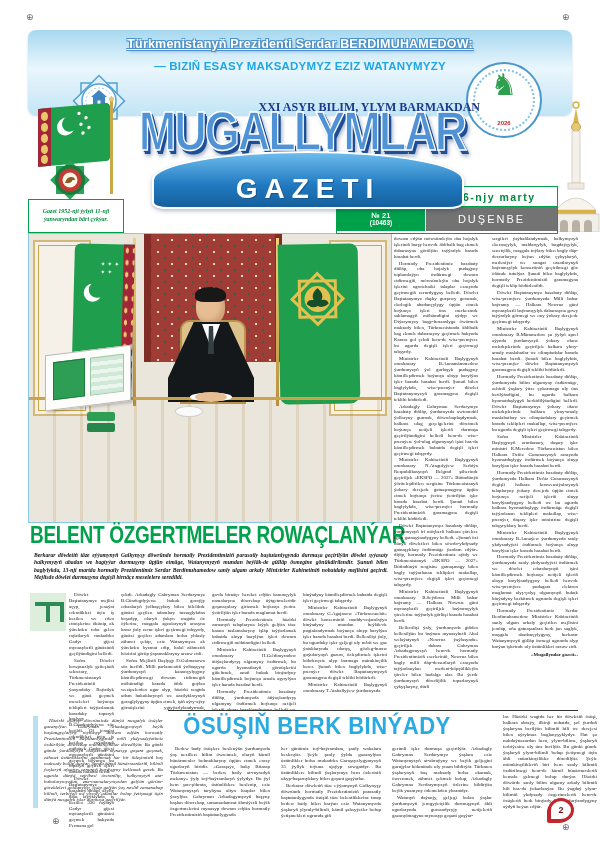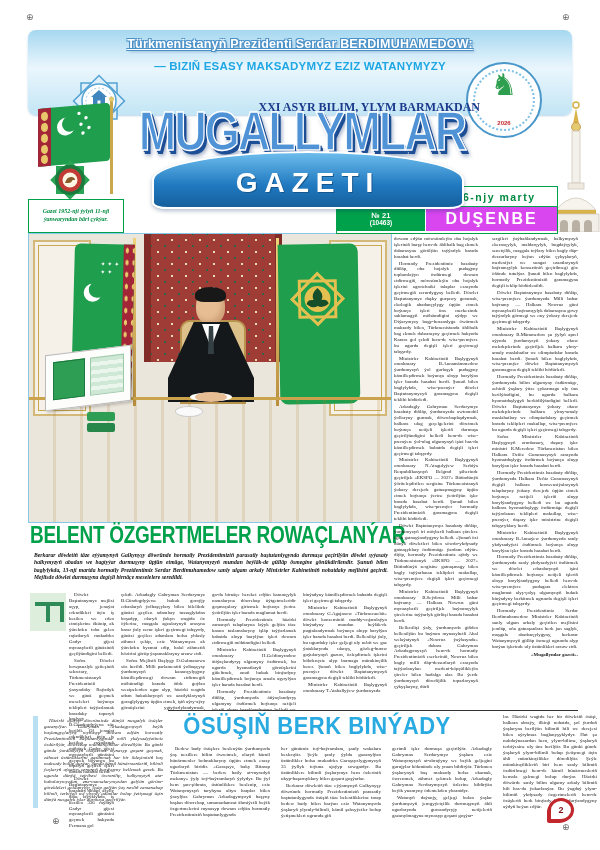--- a/index.html
+++ b/index.html
@@ -34,42 +34,42 @@
            font-family:"Liberation Sans",sans-serif;font-weight:900;font-size:45px;letter-spacing:-2px;
            color:#4f93d6;-webkit-text-stroke:1.2px #ffffff;
            transform:scaleY(1.22);transform-origin:top center;
            text-shadow:2px 2px 0 #1d4f97,3px 3px 0 #1d4f97,4px 5px 4px rgba(25,60,120,.45);}
   .gazarc{left:152px;top:151px;width:308px;height:54px;z-index:4;
           border-radius:100% 100% 10% 10% / 100% 100% 22% 22%;
           background:linear-gradient(180deg,#6cbcec 0%,#2079c0 60%,#16609c 100%);
           border:2px solid #fff;box-shadow:0 2px 4px rgba(0,40,90,.3);
           display:flex;align-items:flex-end;justify-content:center;}
   .gazarc span{font-family:"Liberation Sans",sans-serif;font-weight:900;font-size:28px;
-               color:#fff;letter-spacing:7px;line-height:1;padding-bottom:10px;
+               color:#fff;letter-spacing:7px;line-height:1;padding-bottom:4px;
                text-shadow:1px 1px 0 #14578e;}
   .since{left:28px;top:199px;width:94px;height:32px;border:1.5px solid #00a14b;background:#fff;
          display:flex;align-items:center;justify-content:center;text-align:center;
          font-style:italic;font-weight:bold;font-size:6px;line-height:1.3;color:#008a40;z-index:2;}
   .founder{left:124px;top:186px;width:208px;height:46px;background:#00a14b;border:2px solid #fff;
            outline:1px solid #00a14b;z-index:1;display:flex;flex-direction:column;align-items:center;
            justify-content:center;text-align:center;color:#fff;
            font-family:"Liberation Sans",sans-serif;font-weight:bold;}
   .founder .f1{font-size:9px;}
   .founder .f2{font-size:8.2px;transform:scaleX(.96);margin-top:2px;}
   .datebox{left:336px;top:186px;width:220px;height:46px;border:1.5px solid #00a14b;background:#fff;z-index:2;}
   .daterow{height:19px;display:flex;align-items:center;justify-content:center;
            font-family:"Liberation Sans",sans-serif;font-weight:bold;font-size:10.5px;
            letter-spacing:1.5px;color:#008a40;}
   .numrow{display:flex;height:24px;border-top:1.5px solid #00a14b;}
   .numcell{width:88px;background:#00a14b;color:#fff;display:flex;flex-direction:column;
            align-items:center;justify-content:center;line-height:1.05;
            font-family:"Liberation Sans",sans-serif;font-weight:bold;border-right:1.5px solid #fff;}
   .numcell .n1{font-size:7.5px;} .numcell .n2{font-size:6.5px;}
-  .daycell{flex:1;background:#d946ef;color:#fff;display:flex;align-items:center;justify-content:center;
-           font-family:"Liberation Sans",sans-serif;font-weight:bold;font-size:16px;letter-spacing:2px;}
+  .daycell{flex:1;background:#737373;color:#fff;display:flex;align-items:center;justify-content:center;
+           font-family:"Liberation Sans",sans-serif;font-weight:normal;font-size:11px;letter-spacing:2px;}
 
   
   .photo{left:28px;top:233px;width:362px;height:288px;border:1px solid #88c8e8;
          background:#ebe6dc;overflow:hidden;}
   .panelL,.panelR{position:absolute;top:6px;width:54px;height:172px;background:#f6f1e8;
          border:2px solid #d4b878;box-shadow:inset 0 0 0 3px #f6f1e8, inset 0 0 0 4px #c9a84c;}
   .panelL{left:4px;} .panelR{right:4px;}
   .carpet{position:absolute;left:115px;top:0px;width:124px;height:128px;background:#a03c36;
           border-left:7px solid #822c28;border-right:7px solid #822c28;
           background-image:radial-gradient(#ecdcb2 1.3px,transparent 1.5px),

